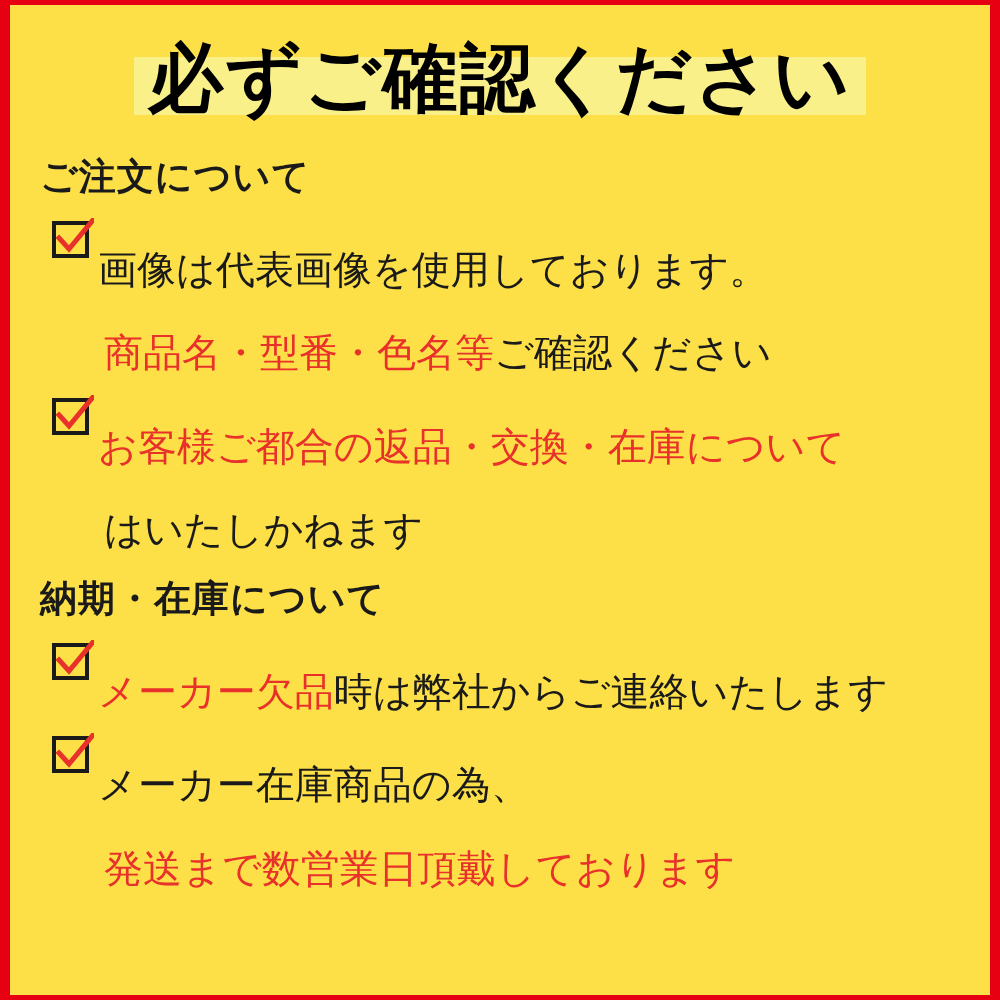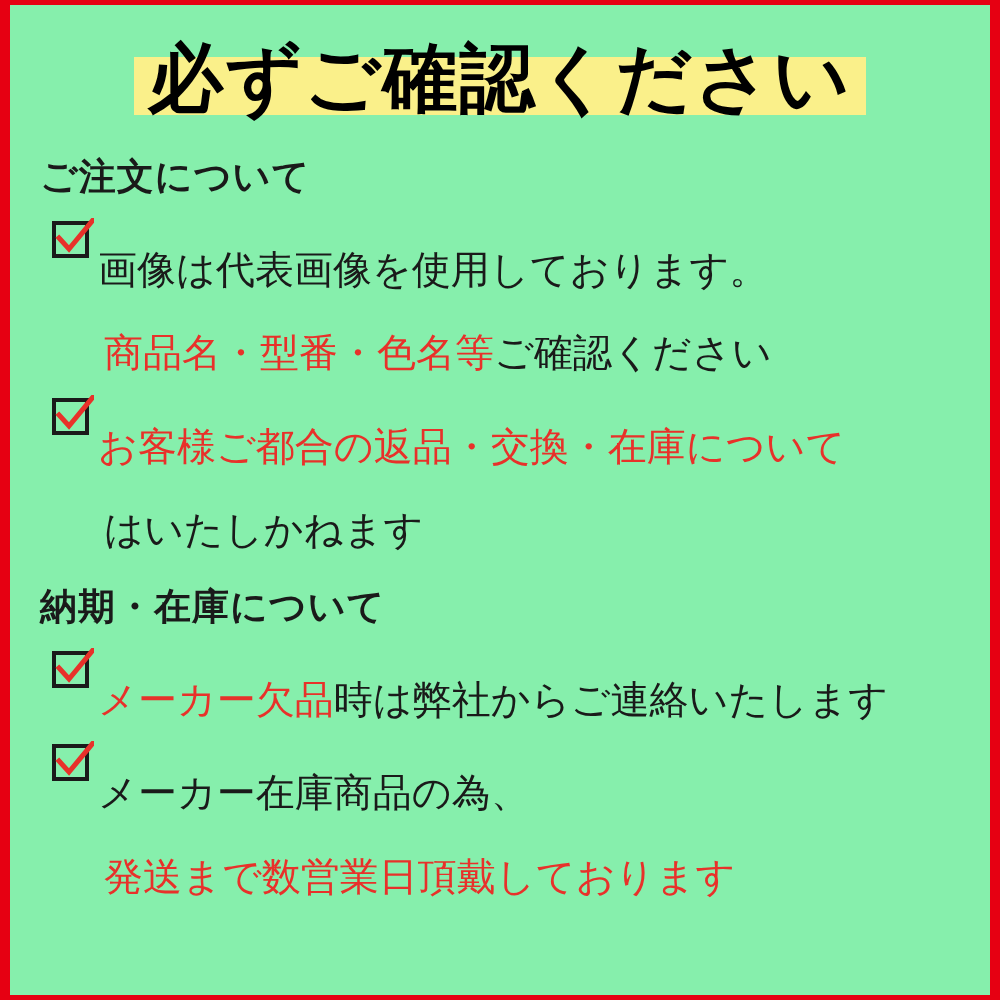--- a/index.html
+++ b/index.html
@@ -11,21 +11,21 @@
     height: 1000px;
     background: #ffffff;
     font-family: "DejaVu Sans", "Liberation Sans", sans-serif;
     overflow: hidden;
   }
   .page {
     position: relative;
     width: 1000px;
     height: 1000px;
     box-sizing: border-box;
-    background: #86efac;
+    background: #fde047;
   }
   
   .frame-left, .frame-right {
     position: absolute;
     top: 0;
     width: 10px;
     height: 1000px;
     background: #e60012;
   }
   .frame-left { left: 0; }
@@ -79,21 +79,21 @@
 
   
   .section-head {
     font-size: 37px;
     font-weight: bold;
     color: #1a1a1a;
     letter-spacing: 1px;
     margin: 26px 0 6px 30px;
   }
   .section-head.second {
-    margin-top: 26px;
+    margin-top: 18px;
   }
 
   
   .item {
     display: flex;
     align-items: flex-start;
     margin: 10px 0 0 42px;
   }
   .check {
     flex: 0 0 auto;

